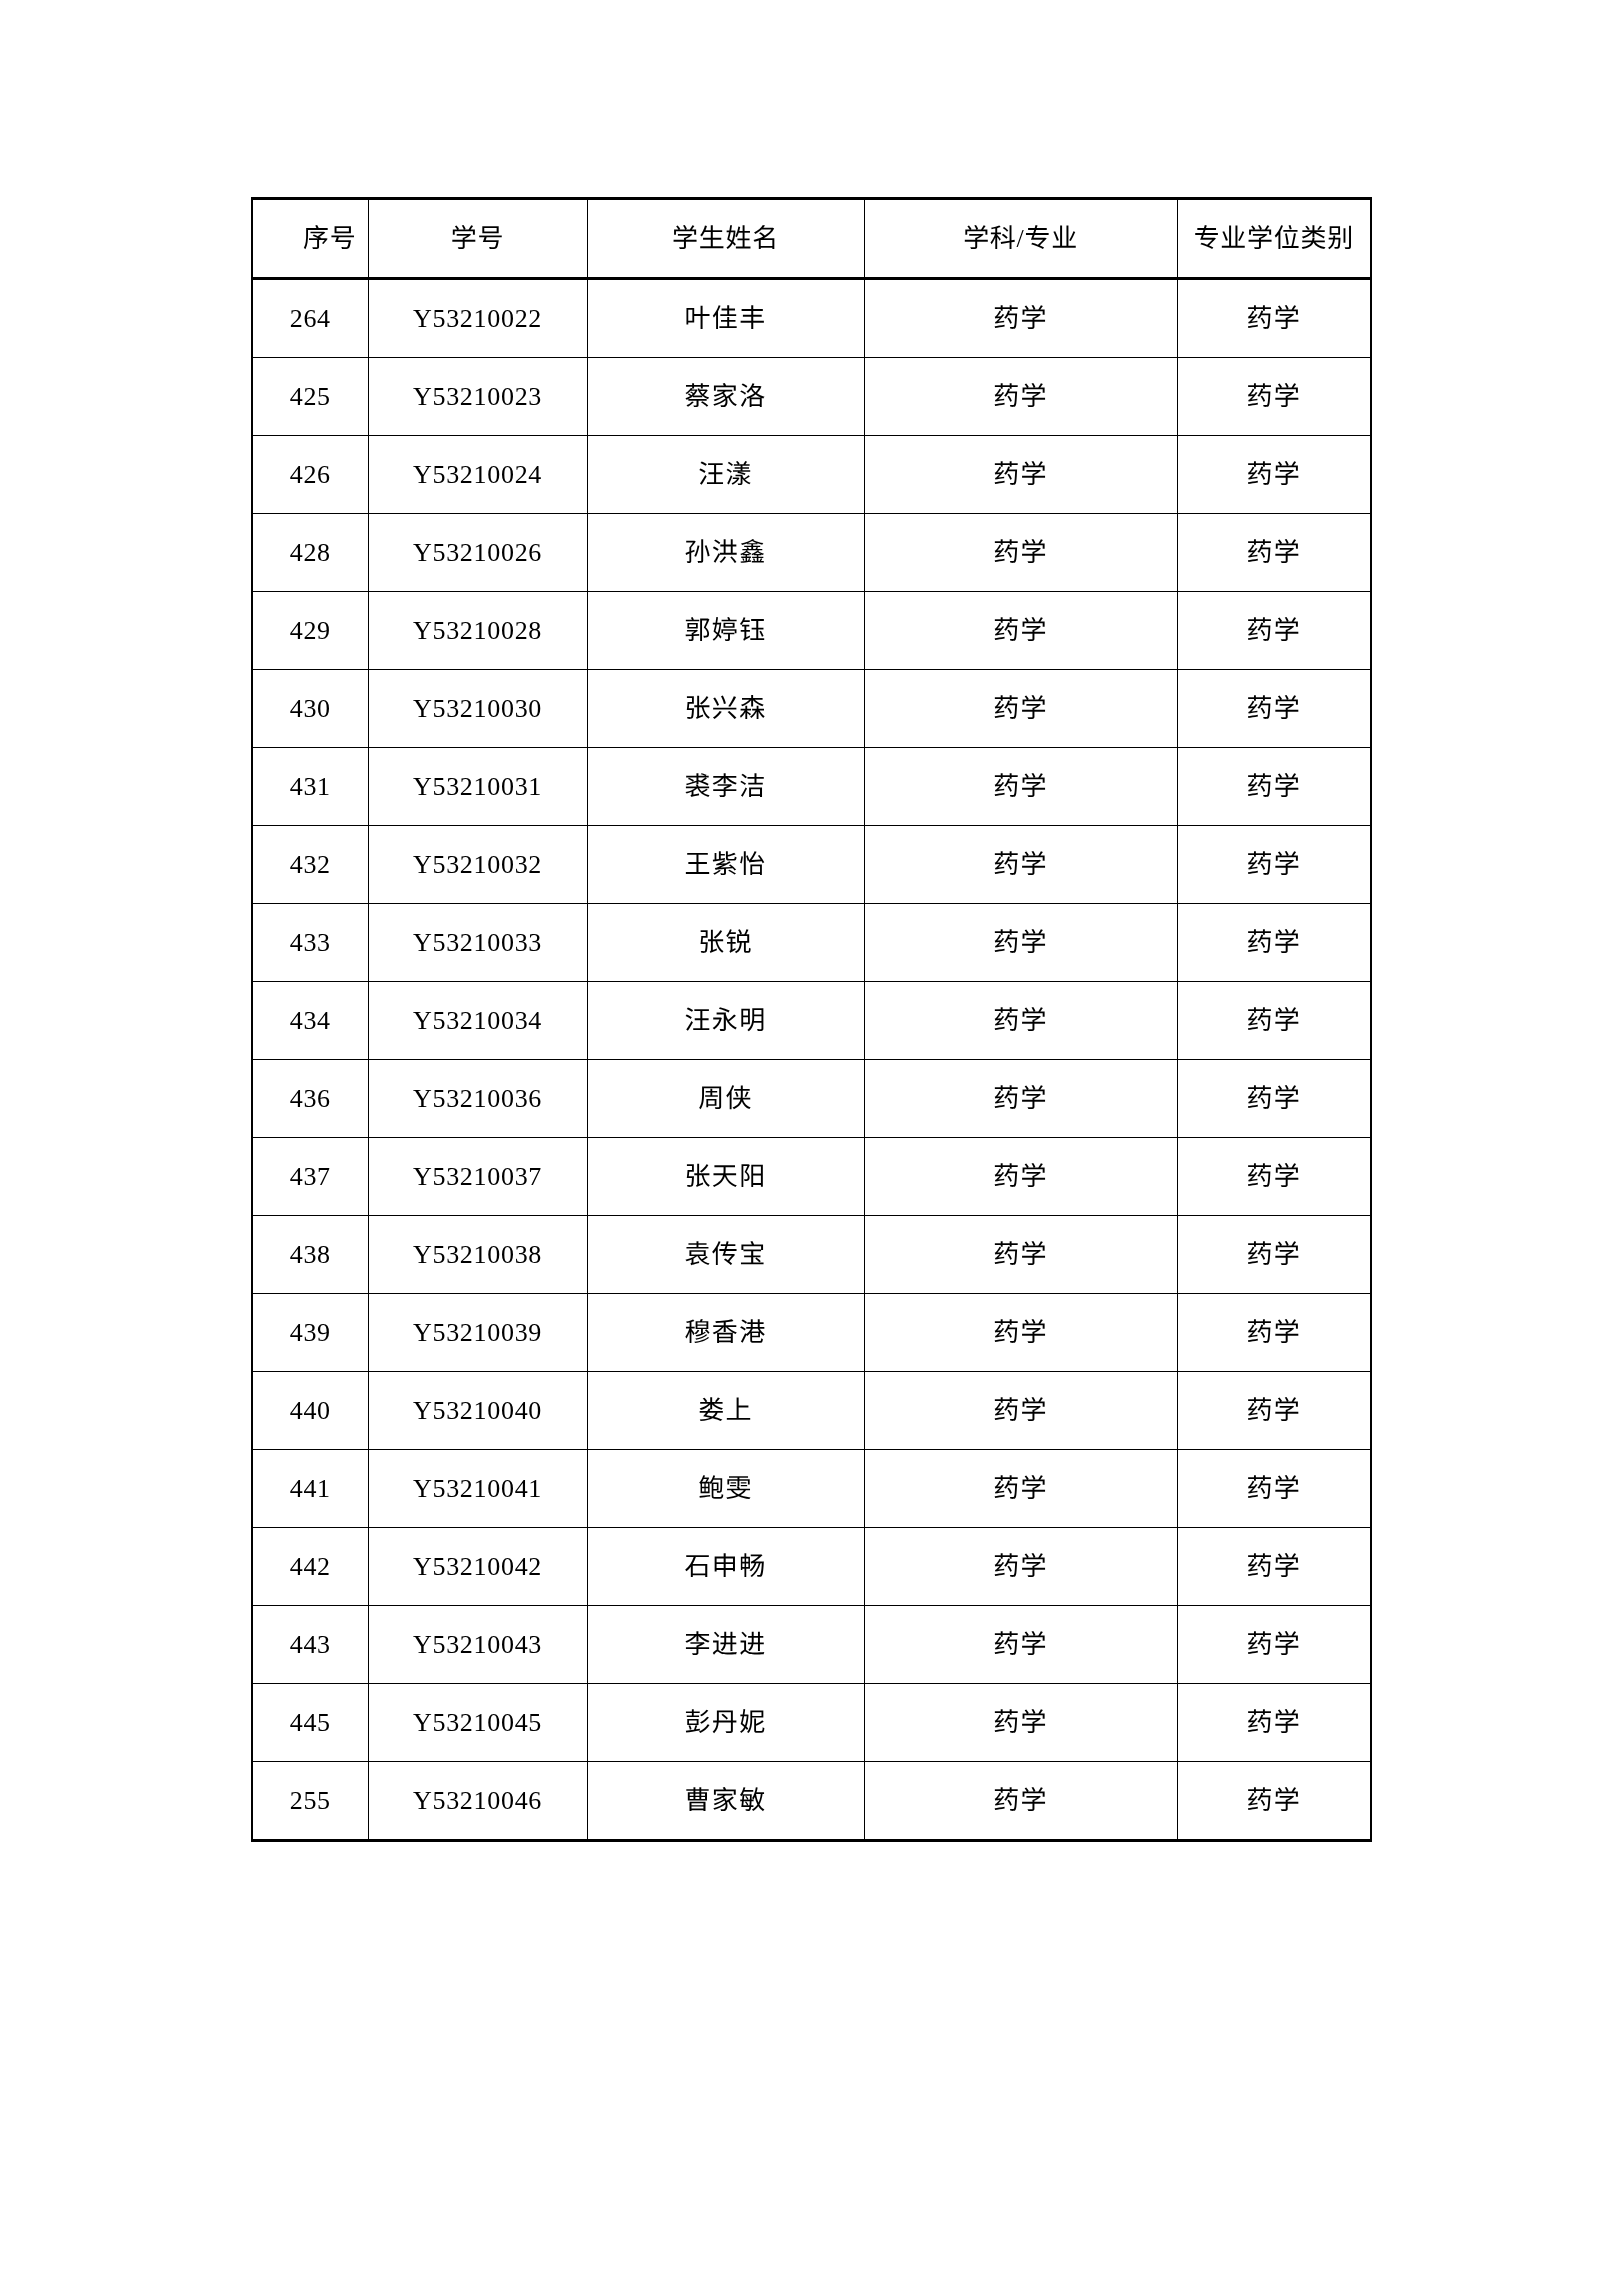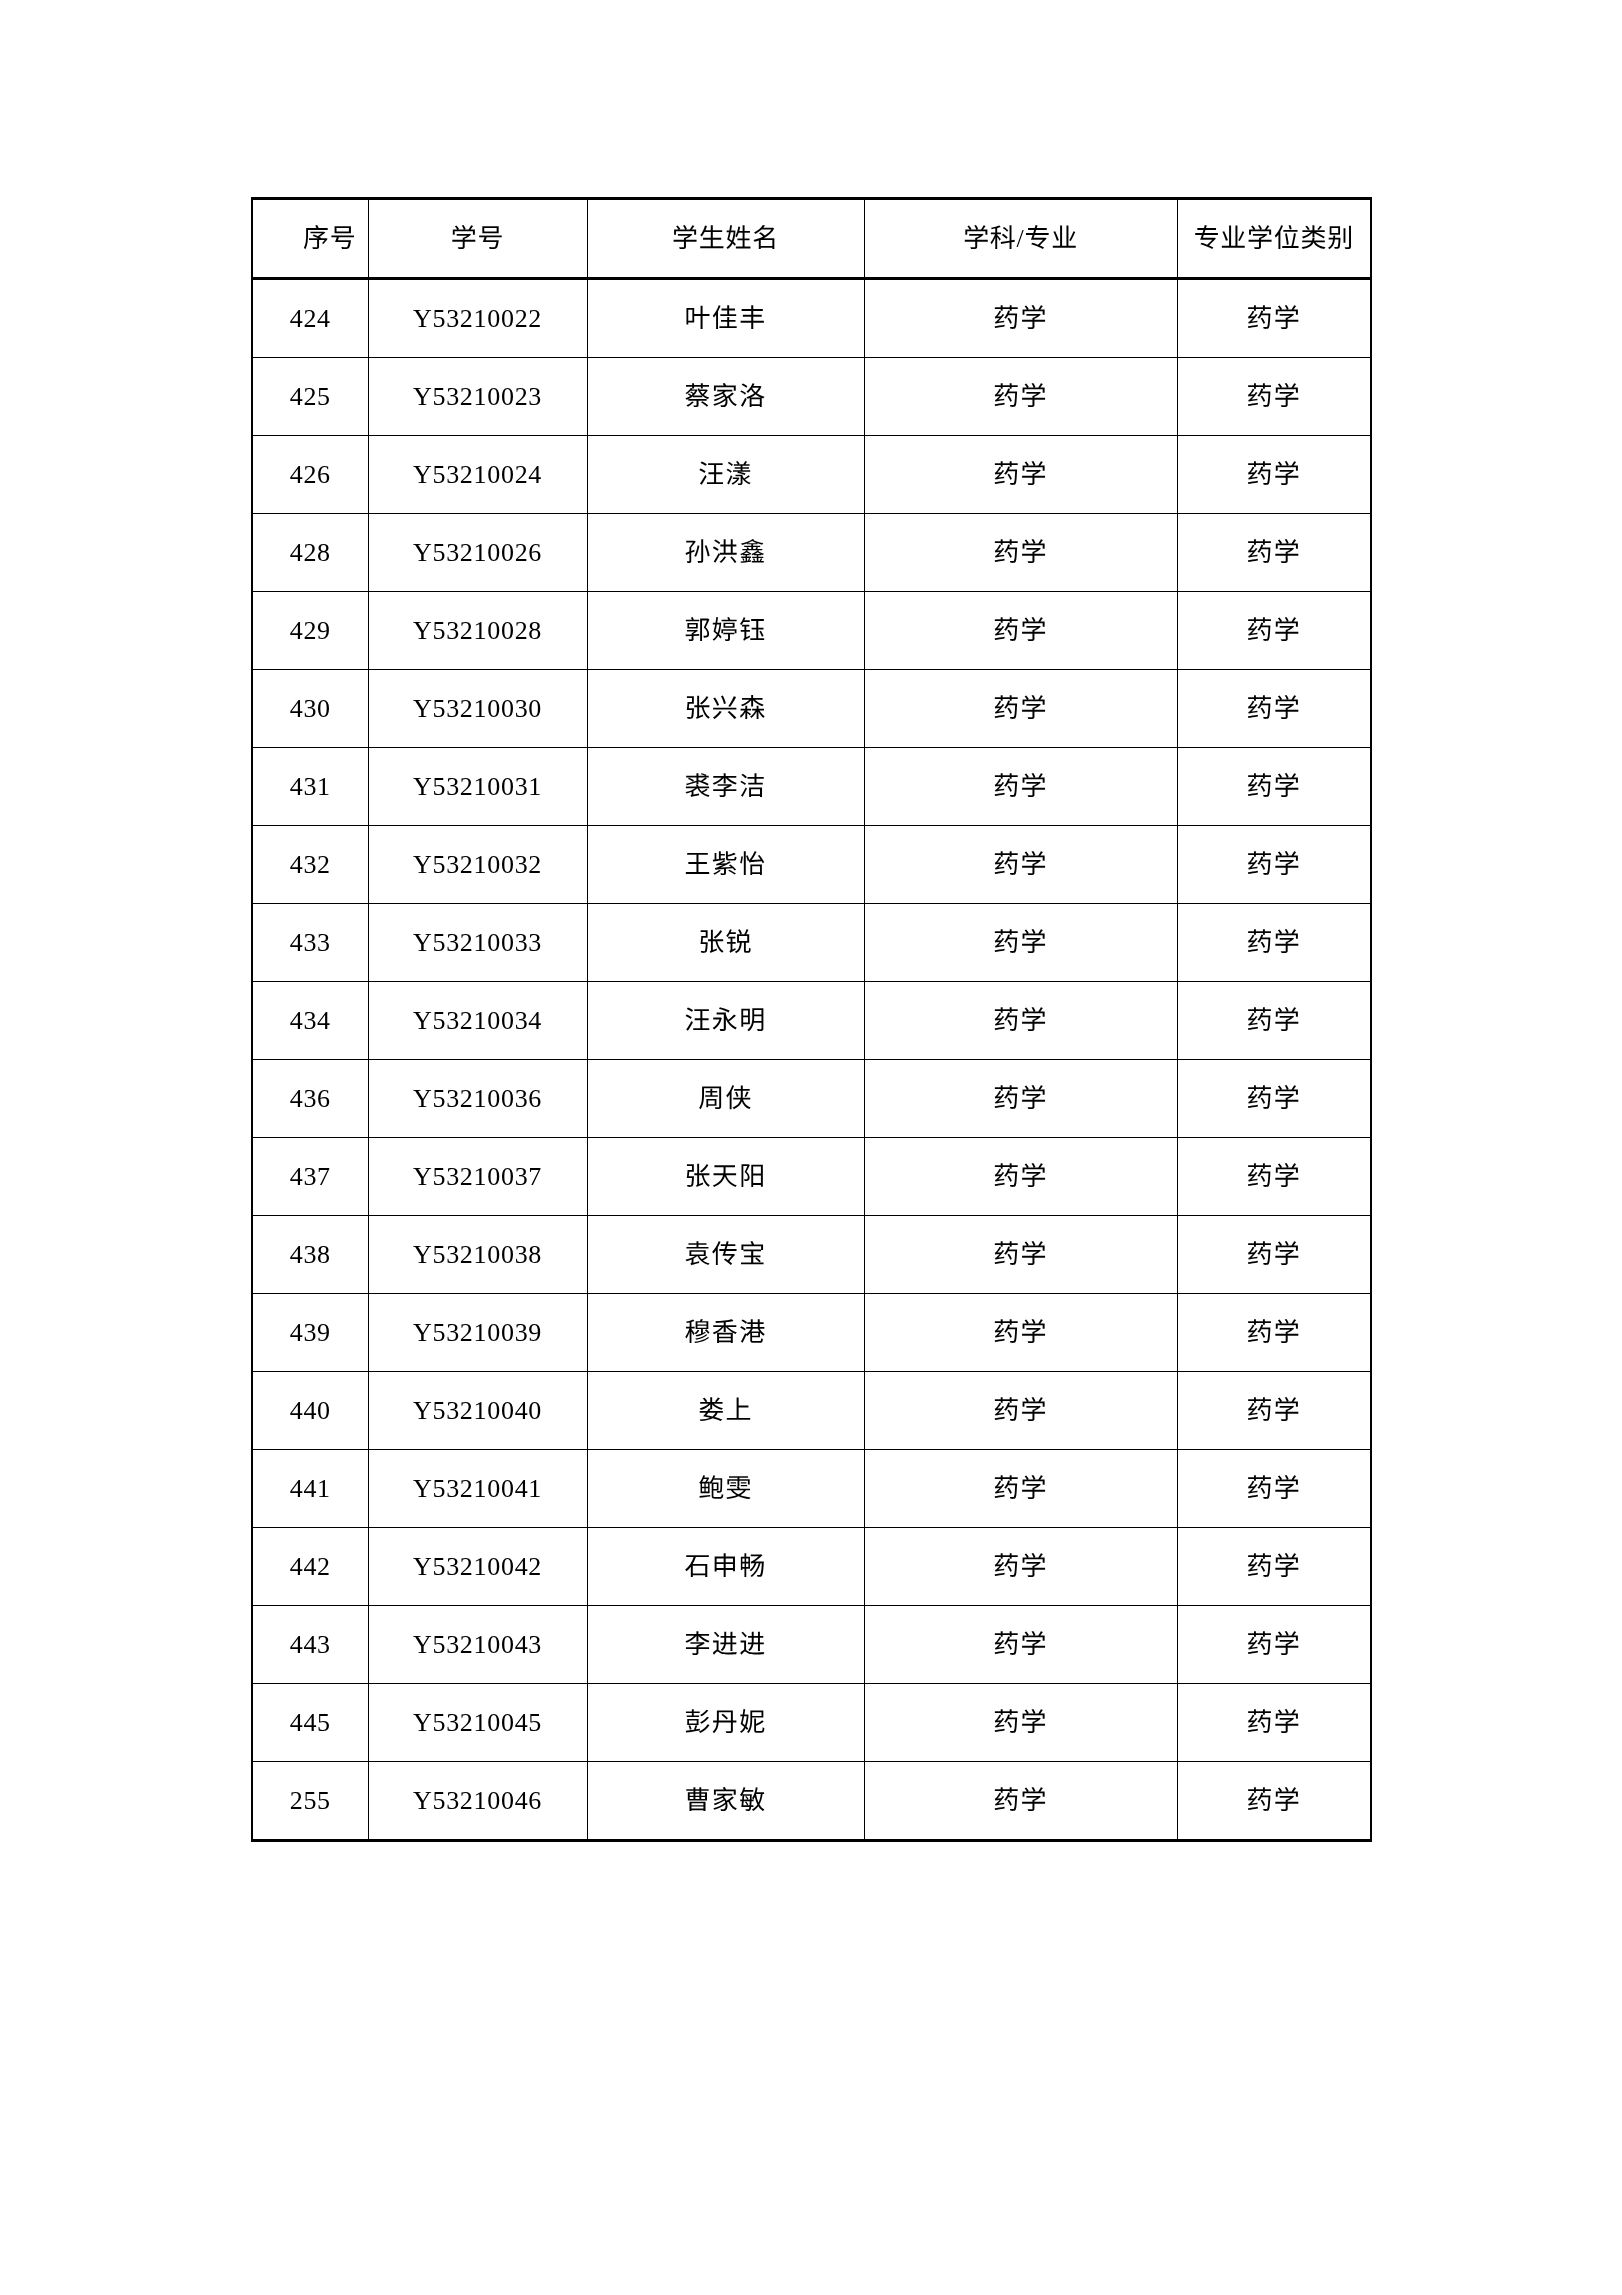--- a/index.html
+++ b/index.html
@@ -95,21 +95,21 @@
         <tr>
           <th>序号</th>
           <th>学号</th>
           <th>学生姓名</th>
           <th>学科/专业</th>
           <th>专业学位类别</th>
         </tr>
       </thead>
       <tbody id="roster-body">
           <tr>
-            <td class="cell-index">424</td>
+            <td class="cell-index">264</td>
             <td class="cell-sid">Y53210022</td>
             <td class="cell-name">叶佳丰</td>
             <td class="cell-major">药学</td>
             <td class="cell-degree">药学</td>
           </tr>
           <tr>
             <td class="cell-index">425</td>
             <td class="cell-sid">Y53210023</td>
             <td class="cell-name">蔡家洛</td>
             <td class="cell-major">药学</td>

